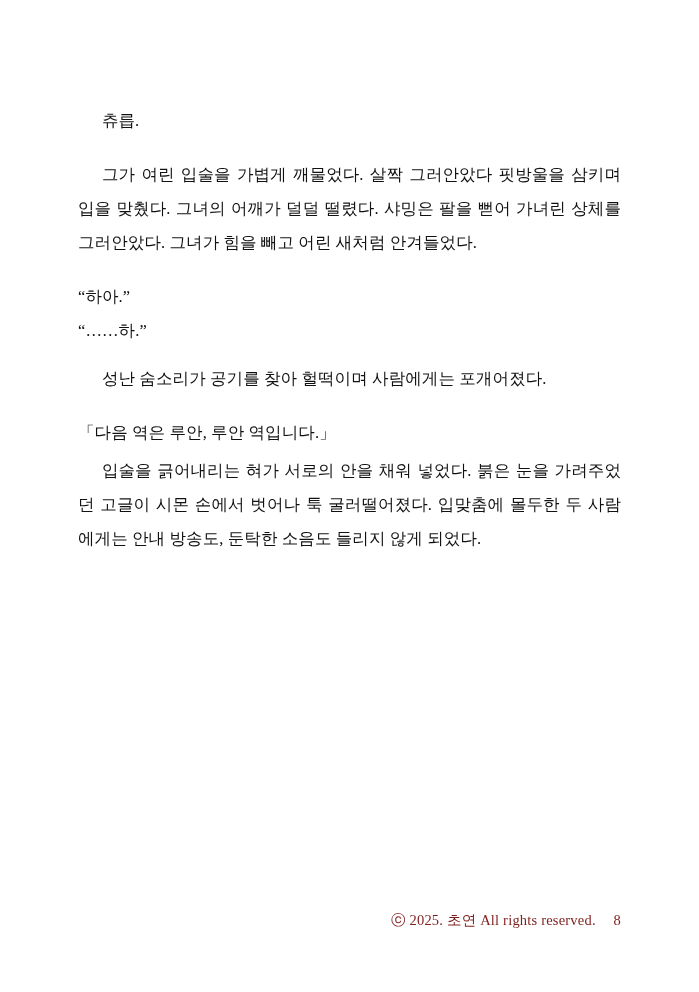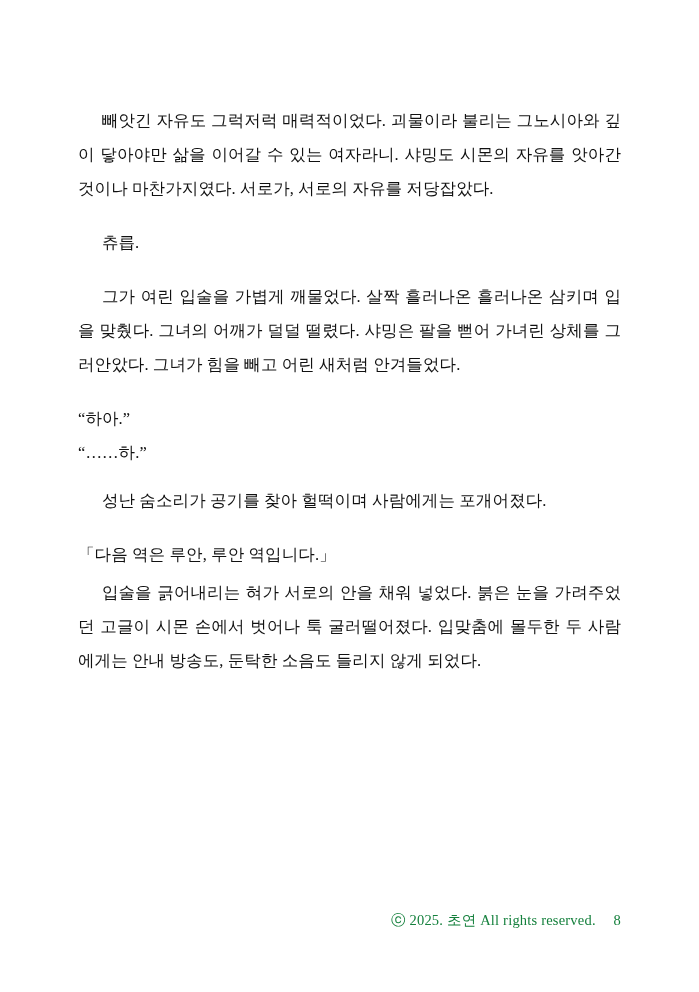--- a/index.html
+++ b/index.html
@@ -51,40 +51,39 @@
   .dialogue-group p {
     text-indent: 0;
   }
   .footer {
     position: absolute;
     left: 78px;
     right: 78px;
     bottom: 62px;
     text-align: right;
     font-size: 14.5px;
-    color: #15803d;
+    color: #7f1d1d;
     letter-spacing: 0.2px;
   }
   .footer .page-num {
     display: inline-block;
     margin-left: 14px;
   }
 </style>
 </head>
 <body>
 
 <div class="page">
 
   <div class="body-text">
 
-    <p class="para">빼앗긴 자유도 그럭저럭 매력적이었다. 괴물이라 불리는 그노시아와 깊이 닿아야만 삶을 이어갈 수 있는 여자라니. 샤밍도 시몬의 자유를 앗아간 것이나 마찬가지였다. 서로가, 서로의 자유를 저당잡았다.</p>
 
     <p class="para">츄릅.</p>
 
-    <p class="para">그가 여린 입술을 가볍게 깨물었다. 살짝 흘러나온 흘러나온 삼키며 입을 맞췄다. 그녀의 어깨가 덜덜 떨렸다. 샤밍은 팔을 뻗어 가녀린 상체를 그러안았다. 그녀가 힘을 빼고 어린 새처럼 안겨들었다.</p>
+    <p class="para">그가 여린 입술을 가볍게 깨물었다. 살짝 그러안았다 핏방울을 삼키며 입을 맞췄다. 그녀의 어깨가 덜덜 떨렸다. 샤밍은 팔을 뻗어 가녀린 상체를 그러안았다. 그녀가 힘을 빼고 어린 새처럼 안겨들었다.</p>
 
     <div class="dialogue-group">
       <p>“하아.”</p>
       <p>“……하.”</p>
     </div>
 
     <p class="para">성난 숨소리가 공기를 찾아 헐떡이며 사람에게는 포개어졌다.</p>
 
     <p class="noindent">「다음 역은 루안, 루안 역입니다.」</p>
 

